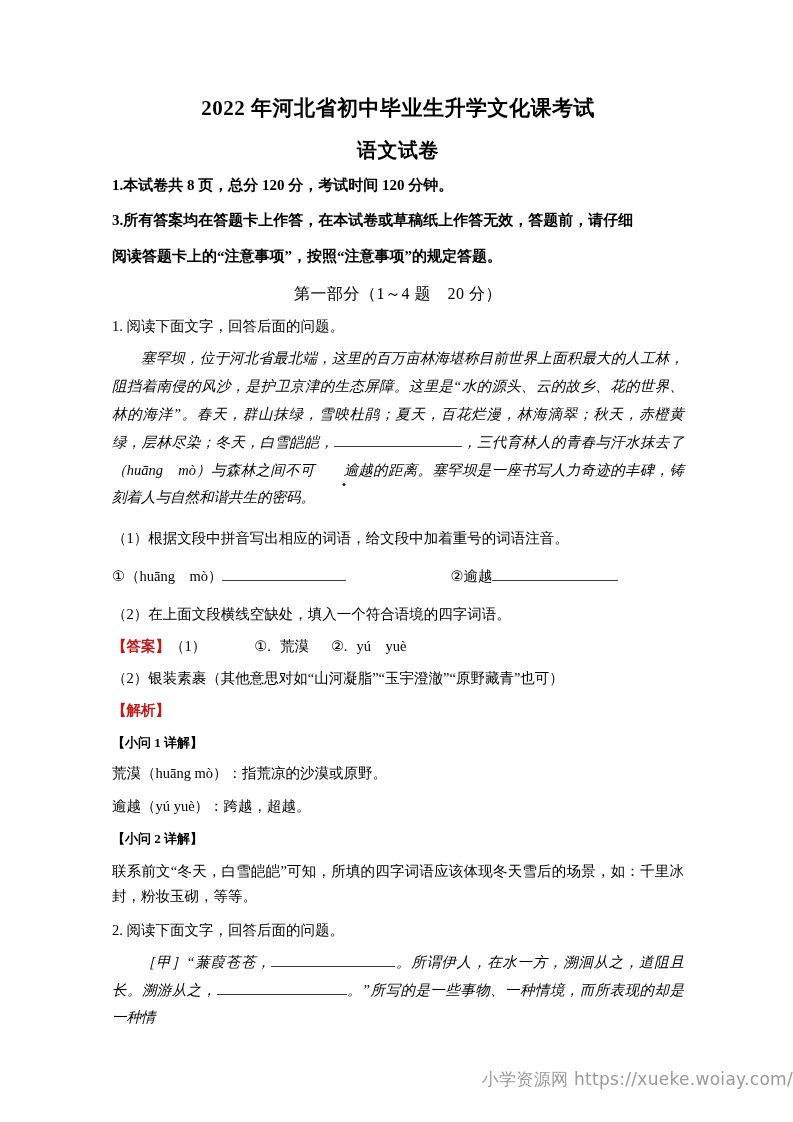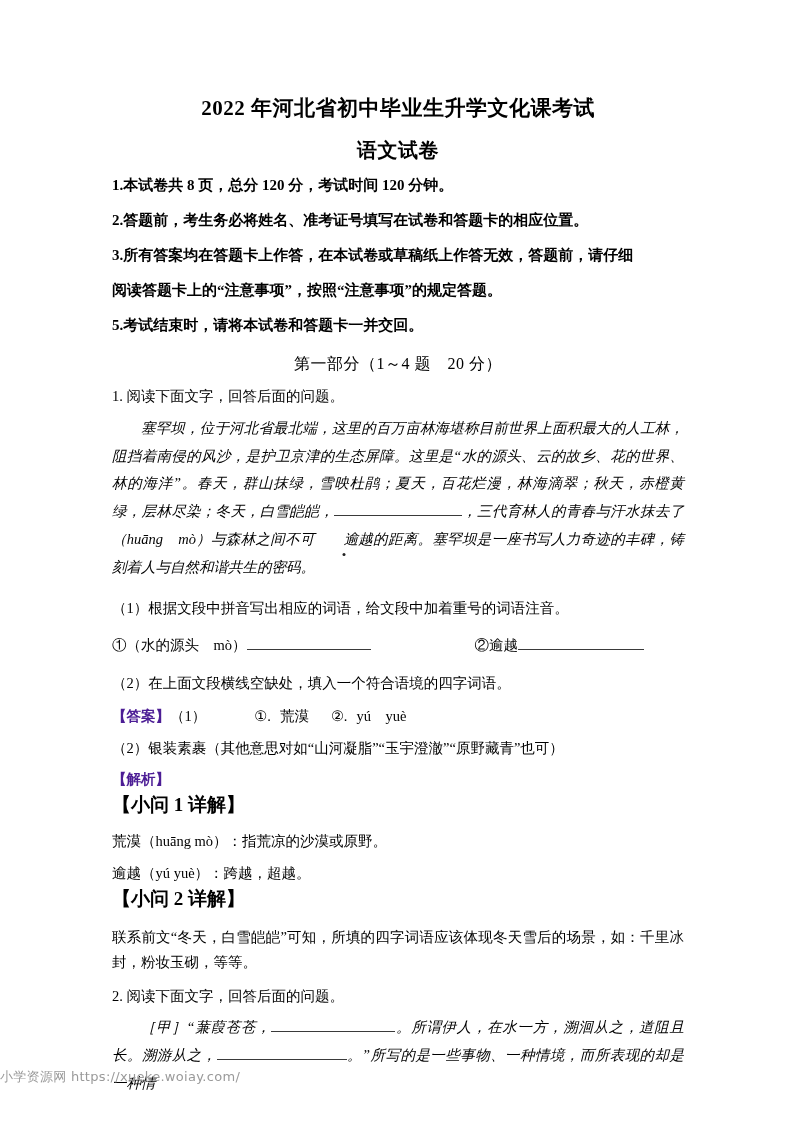--- a/index.html
+++ b/index.html
@@ -113,37 +113,37 @@
     bottom: -2px;
     transform: translateX(-50%);
     width: 3px;
     height: 3px;
     border-radius: 50%;
     background: #222;
   }
 
   
   .tag-blue {
-    color: #4c1d95;
+    color: #b91c1c;
     font-weight: bold;
   }
   .ans-line {
     font-size: 14.5px;
     margin-top: 11px;
     line-height: 1.5;
   }
   .ans-line.tight { margin-top: 10px; }
   .gap-sm { display: inline-block; width: 26px; }
   .gap-md { display: inline-block; width: 22px; }
   .gap-xs { display: inline-block; width: 9px; }
 
   .section-tag {
-    font-size: 19px;
-    font-weight: bold;
-    margin-top: 0;
+    font-size: 13px;
+    font-weight: bold;
+    margin-top: 11px;
     line-height: 1.5;
   }
   .expl-line {
     font-size: 14.5px;
     margin-top: 11px;
     line-height: 1.5;
   }
   .expl-para {
     font-size: 14.5px;
     margin-top: 11px;
@@ -151,51 +151,49 @@
     text-align: justify;
     text-justify: inter-ideograph;
   }
 
   
   .watermark {
     position: absolute;
     left: 0;
     top: 1068px;
     width: 793px;
-    text-align: left;
+    text-align: right;
     font-family: "DejaVu Sans", "Liberation Sans", sans-serif;
-    font-size: 13px;
+    font-size: 17px;
     color: #9a9a9a;
     letter-spacing: 0.3px;
   }
 </style>
 </head>
 <body>
 
 <div class="page">
   <div class="content">
 
     <div class="doc-title title-row-1">2022 年河北省初中毕业生升学文化课考试</div>
     <div class="doc-title title-row-2">语文试卷</div>
 
     <div class="notice-item">1.本试卷共 8 页，总分 120 分，考试时间 120 分钟。</div>
-    <div class="notice-item">2.答题前，考生务必将姓名、准考证号填写在试卷和答题卡的相应位置。</div>
     <div class="notice-item">3.所有答案均在答题卡上作答，在本试卷或草稿纸上作答无效，答题前，请仔细</div>
     <div class="notice-item cont">阅读答题卡上的“注意事项”，按照“注意事项”的规定答题。</div>
-    <div class="notice-item">5.考试结束时，请将本试卷和答题卡一并交回。</div>
 
     <div class="part-header">第一部分（1～4 题　20 分）</div>
 
     <div class="q-line">1. 阅读下面文字，回答后面的问题。</div>
 
     <div class="passage"><span>塞罕坝，位于河北省最北端，这里的百万亩林海堪称目前世界上面积最大的人工林，阻挡着南侵的风沙，是护卫京津的生态屏障。这里是“水的源头、云的故乡、花的世界、林的海洋”。春天，群山抹绿，雪映杜鹃；夏天，百花烂漫，林海滴翠；秋天，赤橙黄绿，层林尽染；冬天，白雪皑皑，</span><span class="blank blank-w1"></span><span>，三代育林人的青春与汗水抹去了（huāng　mò）与森林之间不可</span><span class="emph-dot">逾越</span><span>的距离。塞罕坝是一座书写人力奇迹的丰碑，铸刻着人与自然和谐共生的密码。</span></div>
 
     <div class="sub-q">（1）根据文段中拼音写出相应的词语，给文段中加着重号的词语注音。</div>
 
-    <div class="sub-q"><span>①（水的源头　mò）</span><span class="blank blank-w2"></span><span class="gap-sm"></span><span class="gap-sm"></span><span class="gap-sm"></span><span class="gap-sm"></span><span>②逾越</span><span class="blank blank-w3"></span></div>
+    <div class="sub-q"><span>①（huāng　mò）</span><span class="blank blank-w2"></span><span class="gap-sm"></span><span class="gap-sm"></span><span class="gap-sm"></span><span class="gap-sm"></span><span>②逾越</span><span class="blank blank-w3"></span></div>
 
     <div class="sub-q">（2）在上面文段横线空缺处，填入一个符合语境的四字词语。</div>
 
     <div class="ans-line"><span class="tag-blue">【答案】</span><span>（1）</span><span class="gap-sm"></span><span class="gap-md"></span><span>①.</span><span class="gap-xs"></span><span>荒漠</span><span class="gap-md"></span><span>②.</span><span class="gap-xs"></span><span>yú　yuè</span></div>
 
     <div class="ans-line tight">（2）银装素裹（其他意思对如“山河凝脂”“玉宇澄澈”“原野藏青”也可）</div>
 
     <div class="ans-line tight"><span class="tag-blue">【解析】</span></div>
 
     <div class="section-tag">【小问 1 详解】</div>

